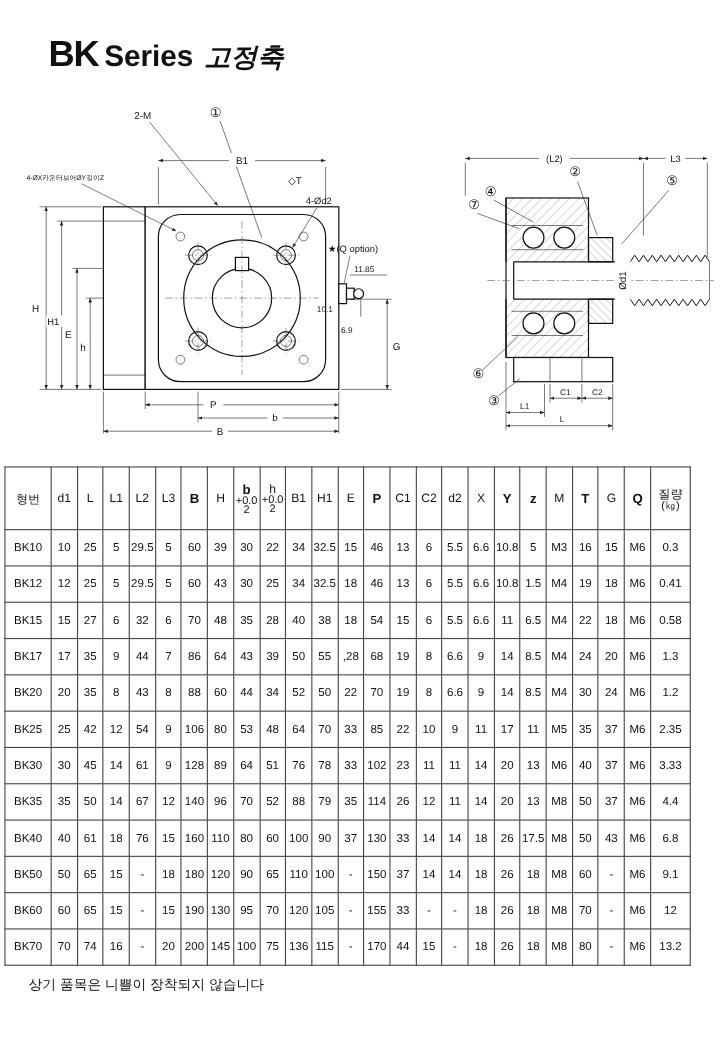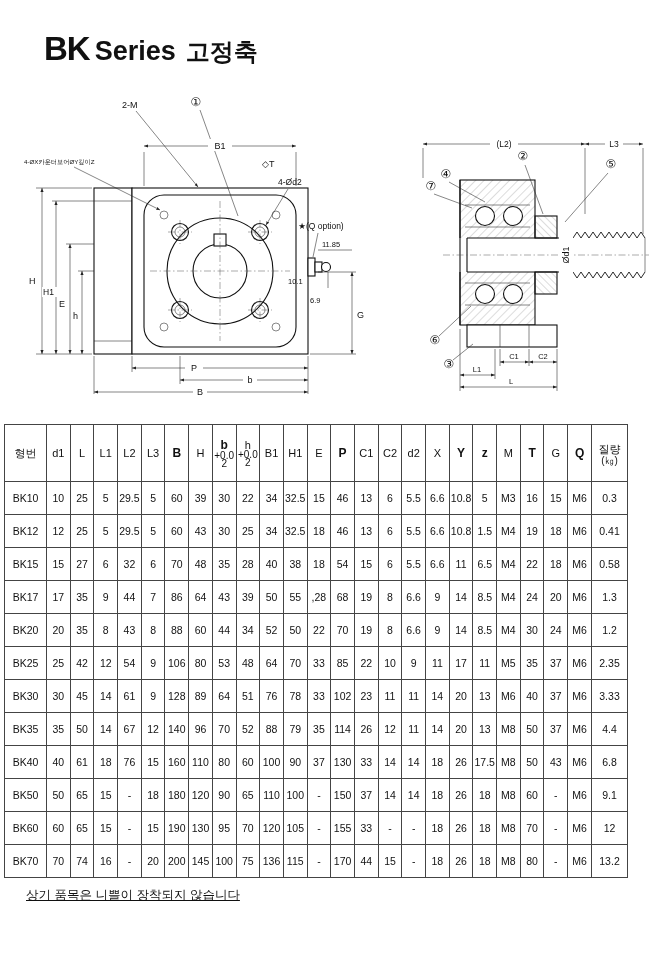--- a/index.html
+++ b/index.html
@@ -3,21 +3,21 @@
 <meta charset="utf-8">
 <style>
   * { margin:0; padding:0; box-sizing:border-box; }
   html,body { background:#fff; }
   body { font-family:"Liberation Sans", sans-serif; color:#111; }
   .page { position:relative; width:662px; height:960px; background:#ffffff; overflow:hidden; }
 
   .title { position:absolute; left:44px; top:30px; white-space:nowrap; }
   .title .bk { font-size:33px; font-weight:bold; letter-spacing:-1px;text-align:right; }
   .title .series { font-size:27px; font-weight:bold; margin-left:5px; }
-  .title .kor { font-size:24px; font-weight:bold; margin-left:10px; }
+  .title .kor { font-size:24px; font-weight:bold; margin-left:10px;font-style:italic; }
 
   svg { position:absolute; }
   svg text { font-family:"Liberation Sans", sans-serif; fill:#111; }
   .obj  { fill:none; stroke:#111; stroke-width:1.1; }
   .objw { fill:#fff; stroke:#111; stroke-width:1.1; }
   .thin { fill:none; stroke:#222; stroke-width:0.55; }
   .dim  { fill:none; stroke:#333; stroke-width:0.6; }
   .cl   { fill:none; stroke:#555; stroke-width:0.5; stroke-dasharray:7 2.5 1.5 2.5; }
   .lbl  { font-size:9px; }
   .lblm { font-size:8.5px; }
@@ -28,21 +28,21 @@
 
   .spec-table { position:absolute; left:4px; top:424px; width:624px;
     border-collapse:collapse; table-layout:fixed; }
   .spec-table th, .spec-table td { border:1px solid #444; text-align:center;
     vertical-align:middle; padding:0; white-space:nowrap; }
   .spec-table th { height:57px; font-weight:normal; font-size:11px; }
   .spec-table th.bold .hlabel { font-weight:bold; font-size:12px; }
   .spec-table td { height:33px; font-size:10.5px; }
   .sub { font-size:10px; line-height:8px; }
 
-  .footer { position:absolute; left:26px; top:886px; font-size:12.5px; line-height:1.55;text-decoration:underline; }
+  .footer { position:absolute; left:26px; top:886px; font-size:12.5px; line-height:1.55; }
 </style>
 </head>
 <body>
 
 <div class="page">
 
   <div class="title">
     <span class="bk">BK</span><span class="series">Series</span><span class="kor">고정축</span>
   </div>
 

